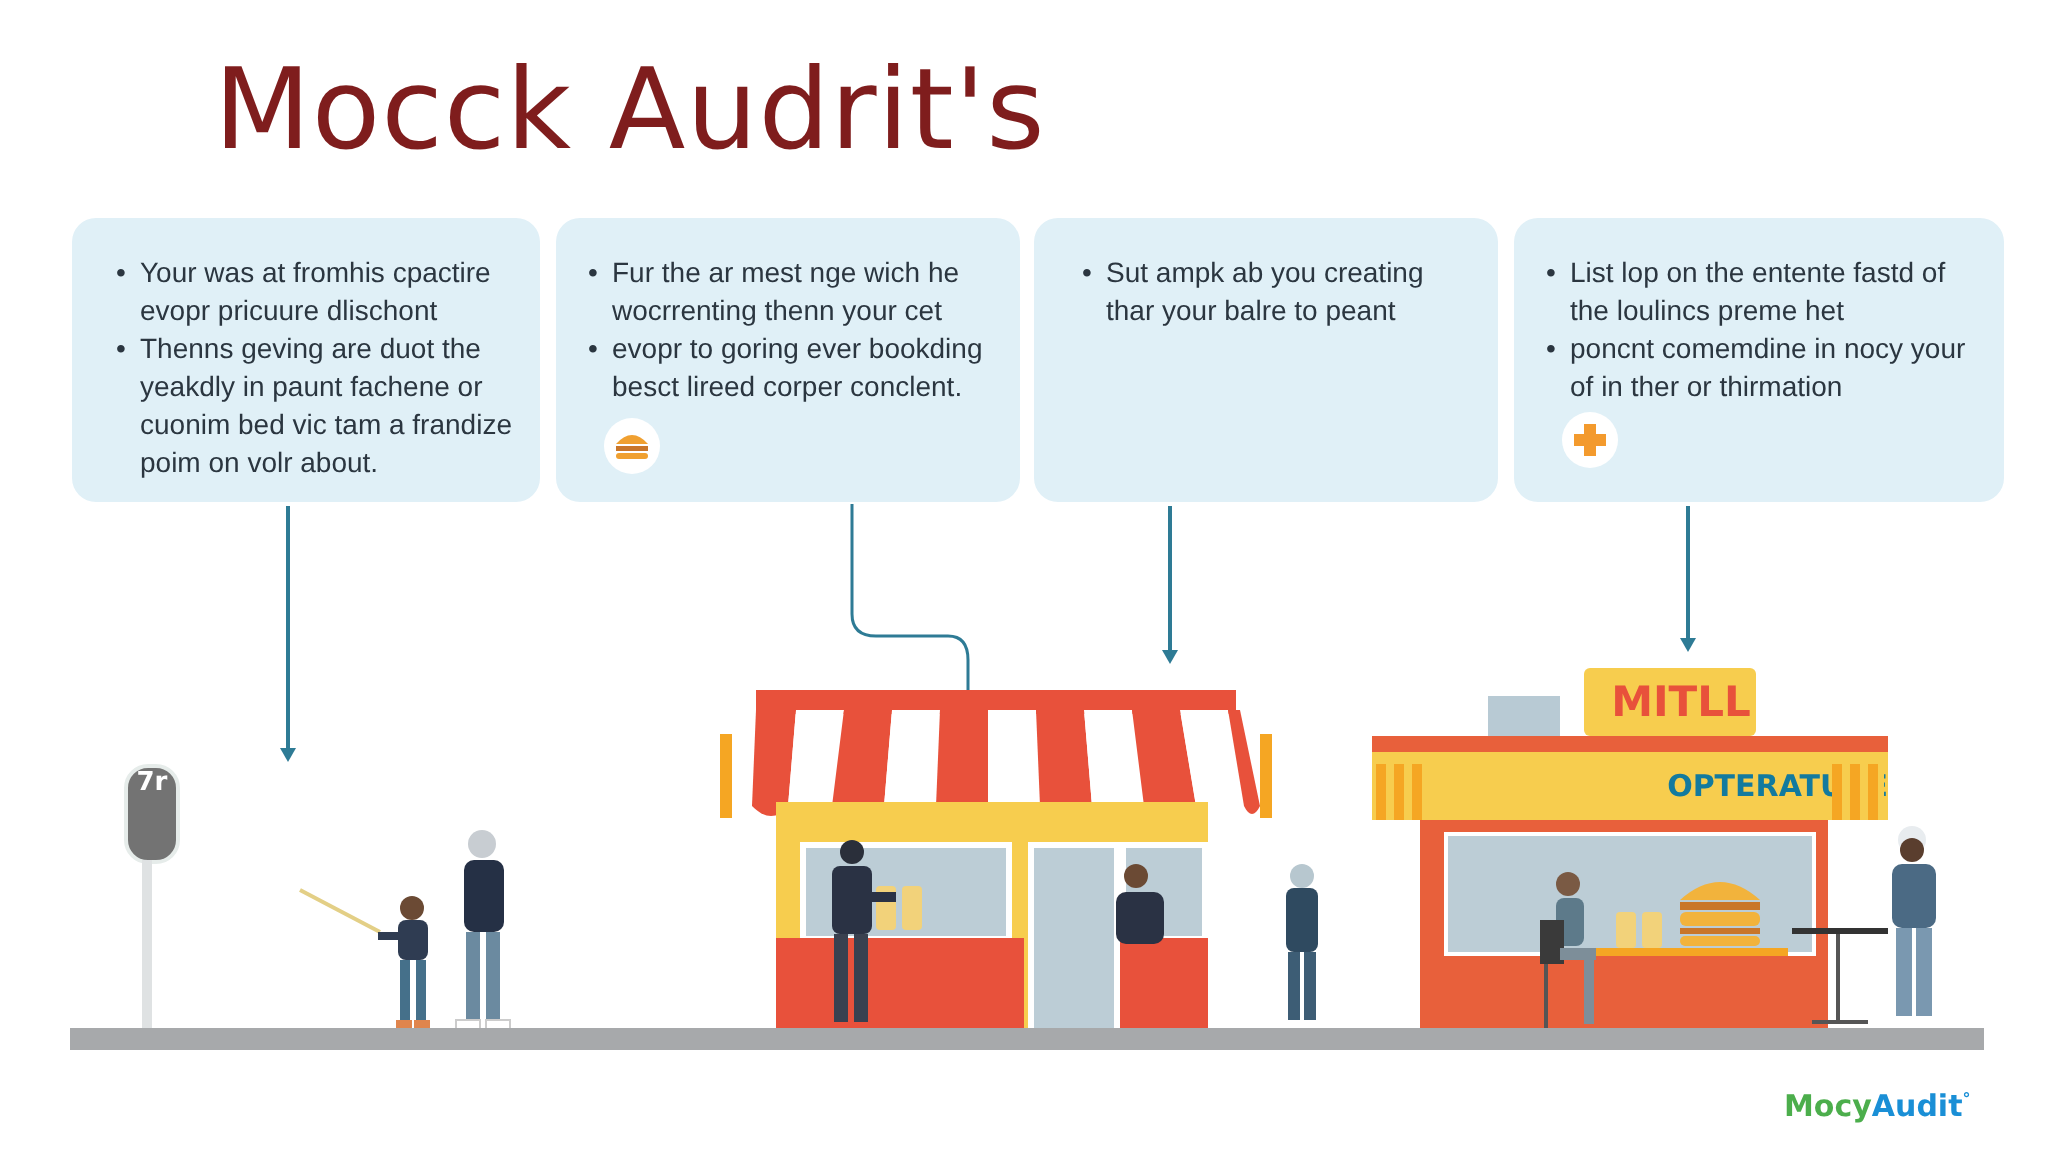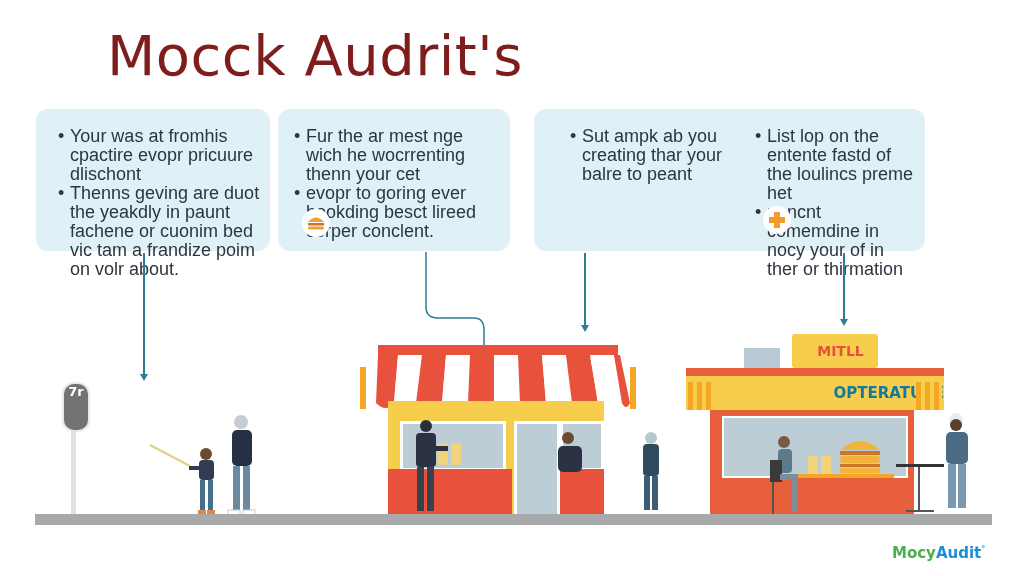--- a/index.html
+++ b/index.html
@@ -1,20 +1,20 @@
 <!DOCTYPE html>
 <html><head>
 <meta charset="utf-8">
 <style>
   html, body { margin:0; padding:0; }
   body { width:1024px; height:576px; background:#ffffff; position:relative; overflow:hidden; font-family:"DejaVu Sans", sans-serif; }
   .title { position:absolute; left:60px; top:28px; font-size:56px; font-weight:normal; color:#7f1d1d; letter-spacing:0.5px; line-height:1; font-family:"DejaVu Sans", sans-serif;margin-left:47px; }
   .card { position:absolute; top:109px; height:142px; background:#e0f0f7; border-radius:12px; box-sizing:border-box; padding:18px 10px 0 22px; }
   .card ul { margin:0; padding:0; list-style:none; }
-  .card li { position:relative; padding-left:12px; font-size:18px; line-height:19px; color:#2b3640; font-family:"Liberation Sans", sans-serif; }
+  .card li { position:relative; padding-left:12px; font-size:14px; line-height:19px; color:#2b3640; font-family:"Liberation Sans", sans-serif; }
   .card li::before { content:"•"; position:absolute; left:0; top:0; color:#2b3640; }
   .badge { position:absolute; width:28px; height:28px; border-radius:50%; background:#fff; display:flex; align-items:center; justify-content:center; }
   .line { position:absolute; background:#2e7b95; }
   .arrowhead { position:absolute; width:0; height:0; border-left:4px solid transparent; border-right:4px solid transparent; border-top:7px solid #2e7b95; }
   .ground { position:absolute; left:35px; top:514px; width:957px; height:11px; background:#a7a9ab; }
   .logo { position:absolute; left:892px; top:544px; font-size:15px; font-weight:bold; font-family:"DejaVu Sans", sans-serif; }
   .sign-text { font-family:"DejaVu Sans", sans-serif; font-weight:bold; }
 </style>
 </head>
 <body>
@@ -33,26 +33,26 @@
     <li>evopr to goring ever bookding besct lireed corper conclent.</li>
   </ul>
   <div class="badge" style="left:24px; top:100px;">
     <svg width="20" height="16" viewBox="0 0 20 16">
       <path d="M2 7 Q10 -2 18 7 Z" fill="#f0a030"></path>
       <rect x="2" y="8" width="16" height="2.5" fill="#c9762a"></rect>
       <rect x="2" y="11.5" width="16" height="3" rx="1.5" fill="#f0a030"></rect>
     </svg>
   </div>
 </div>
-<div class="card" style="left:534px; width:232px; padding-left:36px;">
+<div class="card" style="left:517px; width:232px; padding-left:24px;">
   <ul>
     <li>Sut ampk ab you creating thar your balre to peant</li>
   </ul>
 </div>
-<div class="card" style="left:739px; width:186px; padding-left:16px;">
+<div class="card" style="left:757px; width:245px; padding-left:16px;">
   <ul>
     <li>List lop on the entente fastd of the loulincs preme het</li>
     <li>poncnt comemdine in nocy your of in ther or thirmation</li>
   </ul>
   <div class="badge" style="left:24px; top:97px;">
     <svg width="18" height="18" viewBox="0 0 18 18">
       <path d="M6 1 H12 V6 H17 V12 H12 V17 H6 V12 H1 V6 H6 Z" fill="#f39a2e"></path>
     </svg>
   </div>
 </div>
@@ -139,21 +139,21 @@
 <svg style="position:absolute; left:636px; top:430px;" width="30" height="88">
   <circle cx="15" cy="8" r="6" fill="#b7c7cf"></circle>
   <rect x="7" y="14" width="16" height="32" rx="4" fill="#2f4a60"></rect>
   <rect x="8" y="46" width="6" height="34" fill="#3d5d75"></rect>
   <rect x="16" y="46" width="6" height="34" fill="#3d5d75"></rect>
 </svg>
 
 <div style="position:absolute; left:686px; top:334px; width:258px; height:182px;">
   <div style="position:absolute; left:58px; top:14px; width:36px; height:20px; background:#b8cad4;"></div>
   <div style="position:absolute; left:106px; top:0; width:86px; height:34px; background:#f7cd4e; border-radius:3px; display:flex; align-items:center; justify-content:center;">
-    <span class="sign-text" style="color:#e8513b; font-size:14px;margin-left:11px;">MITLL</span>
+    <span class="sign-text" style="color:#e8513b; font-size:21px;margin-left:11px;">MITLL</span>
   </div>
   <div style="position:absolute; left:0; top:34px; width:258px; height:8px; background:#e8603b;"></div>
   <div style="position:absolute; left:0; top:42px; width:258px; height:34px; background:#f7cd4e; display:flex; align-items:center; justify-content:flex-end;">
     <span class="sign-text" style="color:#137a9e; font-size:15px;">OPTERATURE</span>
   </div>
   <div style="position:absolute; left:2px; top:48px; width:26px; height:28px; background:repeating-linear-gradient(90deg,#f5a623 0 5px,#f7cd4e 5px 9px);"></div>
   <div style="position:absolute; left:230px; top:48px; width:26px; height:28px; background:repeating-linear-gradient(90deg,#f5a623 0 5px,#f7cd4e 5px 9px);"></div>
   <div style="position:absolute; left:24px; top:76px; width:204px; height:106px; background:#e8603b;"></div>
   <div style="position:absolute; left:36px; top:82px; width:182px; height:58px; background:#bccdd6; border:2px solid #fff;"></div>
   <div style="position:absolute; left:90px; top:140px; width:118px; height:4px; background:#f5a623;"></div>

